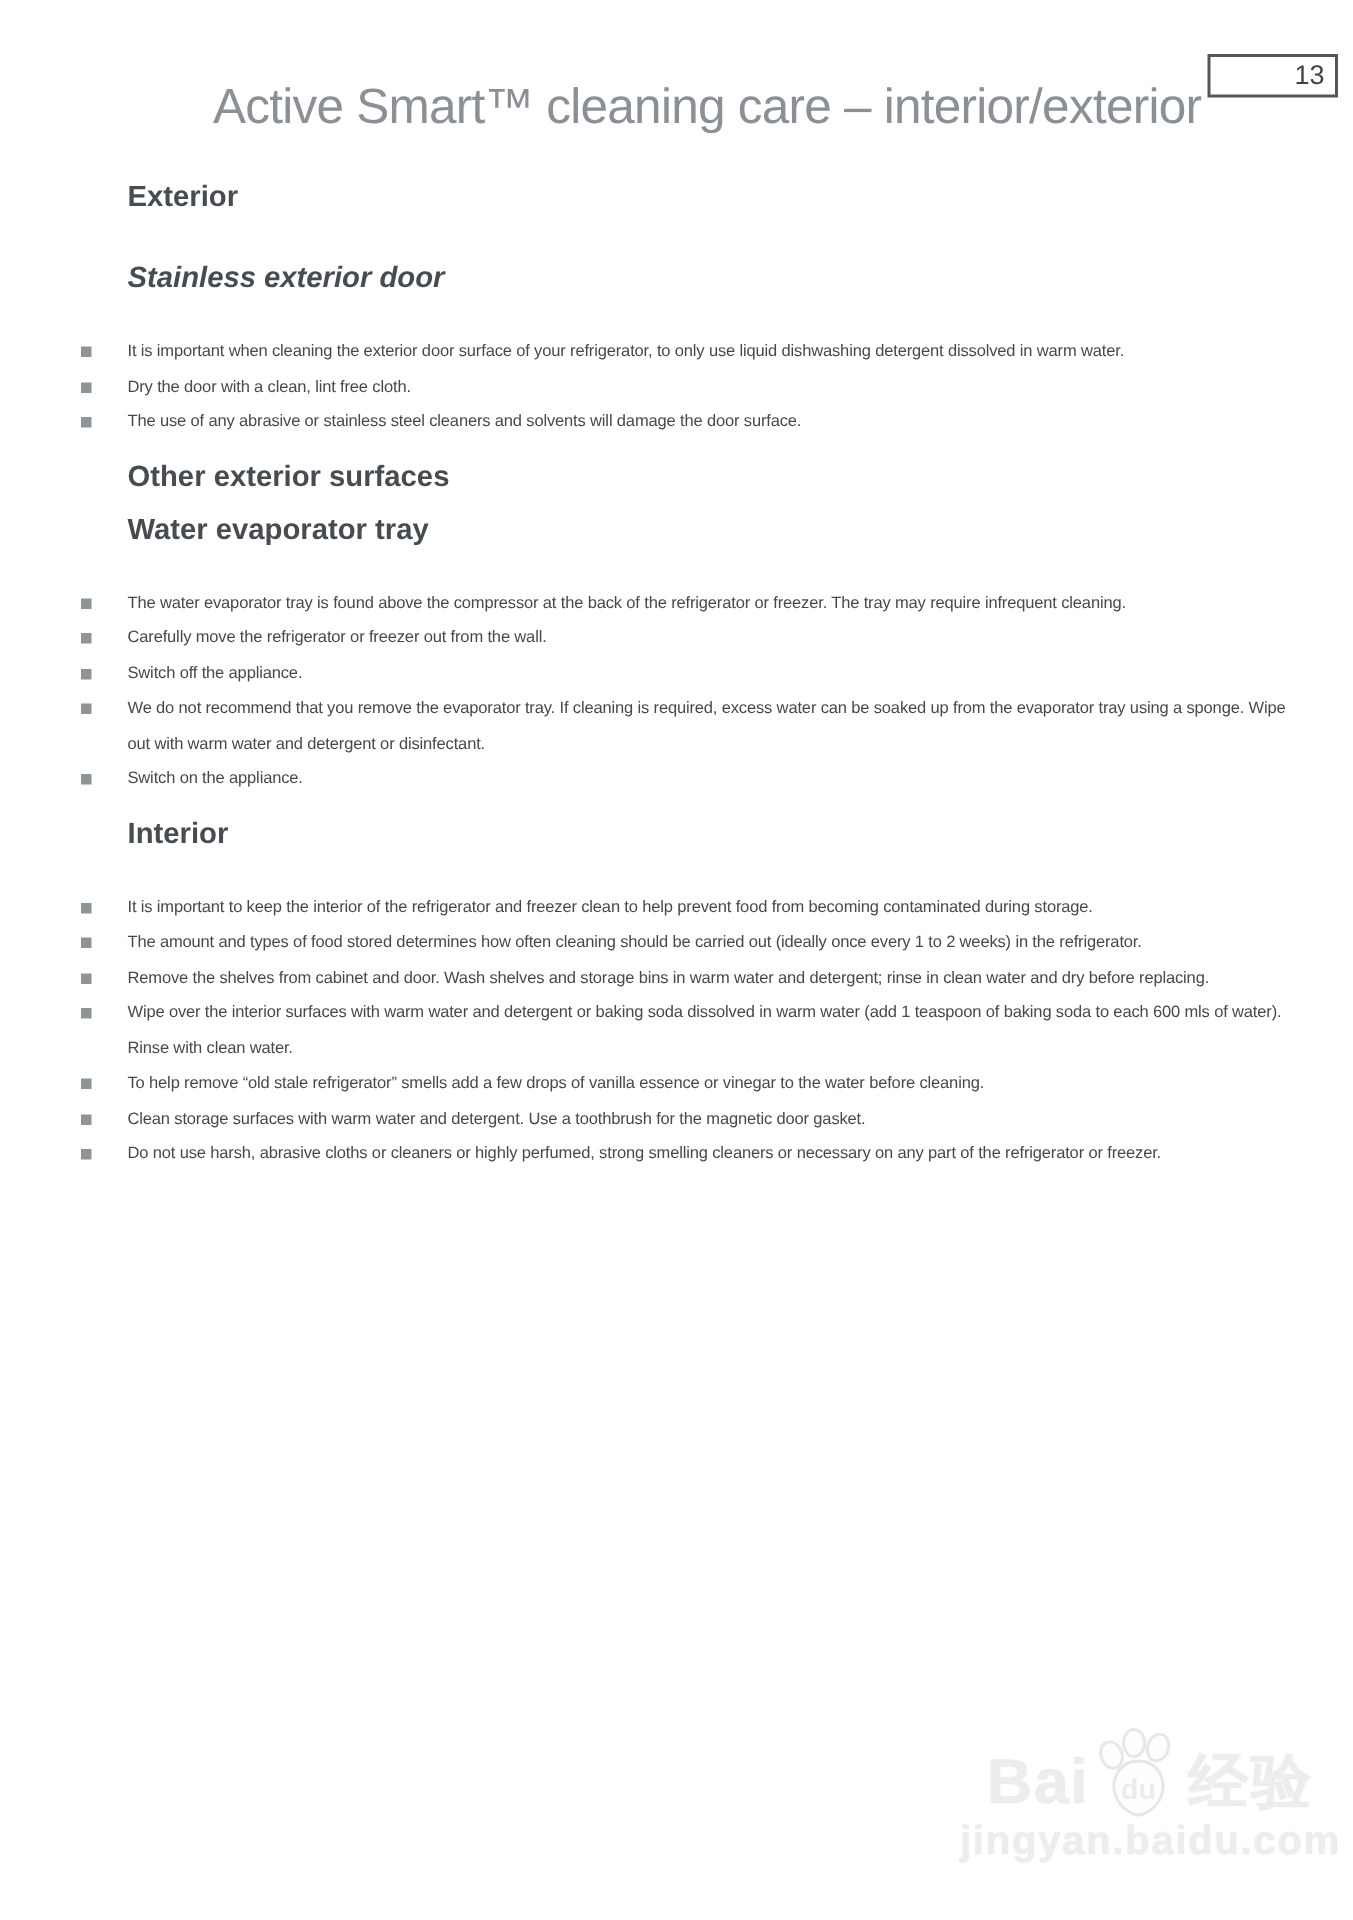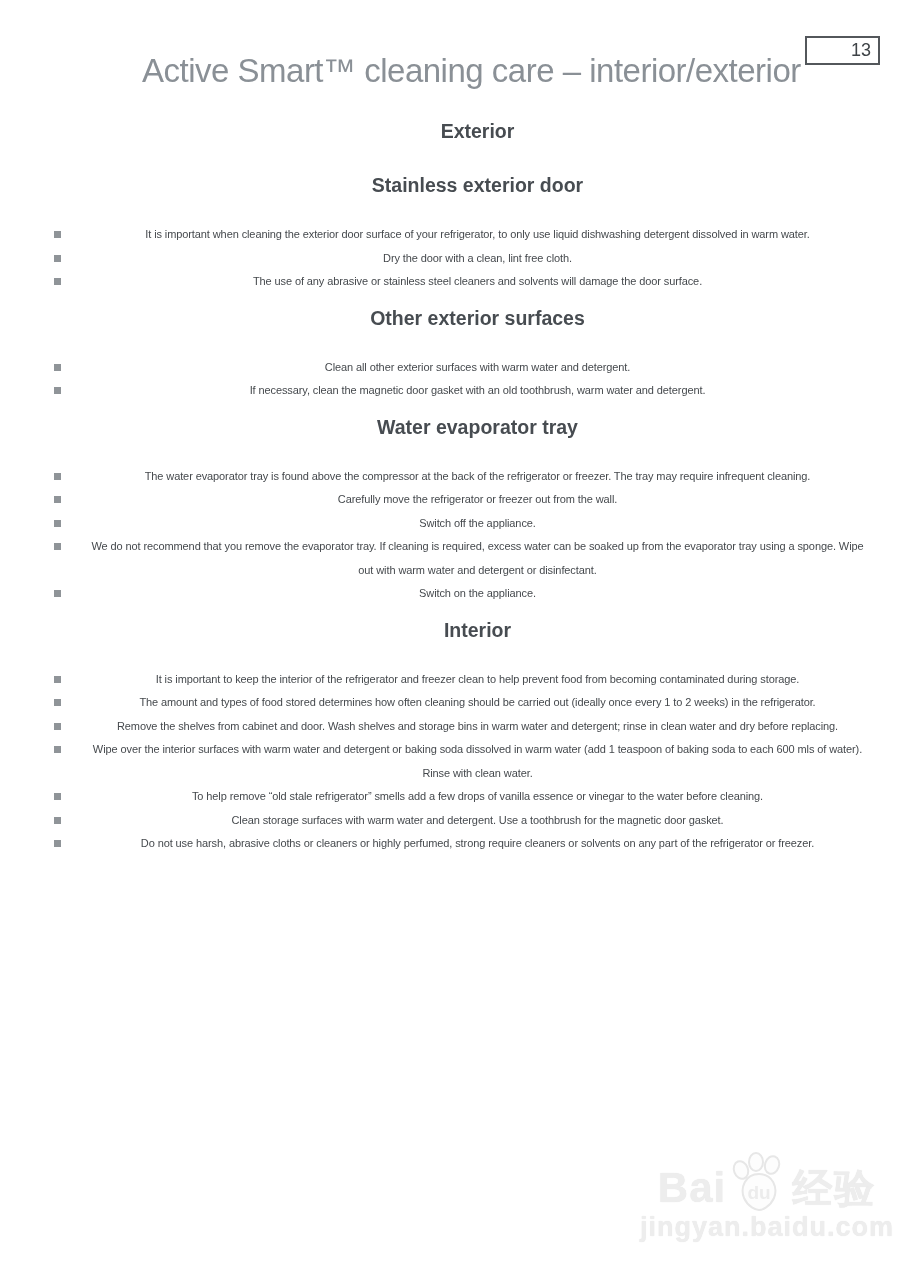--- a/index.html
+++ b/index.html
@@ -24,38 +24,38 @@
     position: absolute;
     left: 805px; top: 36px;
     width: 64px; height: 25px;
     border: 2px solid #53575b;
     text-align: right;
     padding-right: 7px;
     font-size: 18px;
     line-height: 25px;
     color: #3e4347;
     background: #ffffff;
+    padding-left: 12px;
   }
   
   .content {
     position: absolute;
     top: 0; left: 53px;
     width: 817px;
-    text-align: center;
   }
   .sec-heading {
     margin: 0;
     padding-left: 32px;
     font-size: 19.5px;
     line-height: 21px;
     font-weight: bold;
     color: #474c51;
   }
   .mt-title-gap   { margin-top: 121px; }
-  .mt-sub         { margin-top: 33px; }
+  .mt-sub         { margin-top: 33px; font-style: italic; }
   .mt-after-list  { margin-top: 14px; }
   ul.bullet-list {
     list-style: none;
     margin: 27px 0 0 0;
     padding: 0;
   }
   ul.bullet-list li {
     position: relative;
     padding-left: 32px;
     font-size: 11px;
@@ -124,43 +124,39 @@
   <h2 class="sec-heading mt-title-gap">Exterior</h2>
 
   <h2 class="sec-heading mt-sub">Stainless exterior door</h2>
   <ul class="bullet-list">
     <li><span class="sq"></span><span>It is important when cleaning the exterior door surface of your refrigerator, to only use liquid dishwashing detergent dissolved in warm water.</span></li>
     <li><span class="sq"></span><span>Dry the door with a clean, lint free cloth.</span></li>
     <li><span class="sq"></span><span>The use of any abrasive or stainless steel cleaners and solvents will damage the door surface.</span></li>
   </ul>
 
   <h2 class="sec-heading mt-after-list">Other exterior surfaces</h2>
-  <ul class="bullet-list">
-    <li><span class="sq"></span><span>Clean all other exterior surfaces with warm water and detergent.</span></li>
-    <li><span class="sq"></span><span>If necessary, clean the magnetic door gasket with an old toothbrush, warm water and detergent.</span></li>
-  </ul>
 
   <h2 class="sec-heading mt-after-list">Water evaporator tray</h2>
   <ul class="bullet-list">
     <li><span class="sq"></span><span>The water evaporator tray is found above the compressor at the back of the refrigerator or freezer. The tray may require infrequent cleaning.</span></li>
     <li><span class="sq"></span><span>Carefully move the refrigerator or freezer out from the wall.</span></li>
     <li><span class="sq"></span><span>Switch off the appliance.</span></li>
     <li><span class="sq"></span><span>We do not recommend that you remove the evaporator tray. If cleaning is required, excess water can be soaked up from the evaporator tray using a sponge. Wipe out with warm water and detergent or disinfectant.</span></li>
     <li><span class="sq"></span><span>Switch on the appliance.</span></li>
   </ul>
 
   <h2 class="sec-heading mt-after-list">Interior</h2>
   <ul class="bullet-list">
     <li><span class="sq"></span><span>It is important to keep the interior of the refrigerator and freezer clean to help prevent food from becoming contaminated during storage.</span></li>
     <li><span class="sq"></span><span>The amount and types of food stored determines how often cleaning should be carried out (ideally once every 1 to 2 weeks) in the refrigerator.</span></li>
     <li><span class="sq"></span><span>Remove the shelves from cabinet and door. Wash shelves and storage bins in warm water and detergent; rinse in clean water and dry before replacing.</span></li>
     <li><span class="sq"></span><span>Wipe over the interior surfaces with warm water and detergent or baking soda dissolved in warm water (add 1 teaspoon of baking soda to each 600 mls of water). Rinse with clean water.</span></li>
     <li><span class="sq"></span><span>To help remove “old stale refrigerator” smells add a few drops of vanilla essence or vinegar to the water before cleaning.</span></li>
     <li><span class="sq"></span><span>Clean storage surfaces with warm water and detergent. Use a toothbrush for the magnetic door gasket.</span></li>
-    <li><span class="sq"></span><span>Do not use harsh, abrasive cloths or cleaners or highly perfumed, strong require cleaners or solvents on any part of the refrigerator or freezer.</span></li>
+    <li><span class="sq"></span><span>Do not use harsh, abrasive cloths or cleaners or highly perfumed, strong smelling cleaners or necessary on any part of the refrigerator or freezer.</span></li>
   </ul>
 
 </div>
 
 <div class="watermark">
   <div class="wm-row">
     <span class="wm-bai">Bai</span>
     <span class="wm-paw">
       <svg width="62" height="62" viewBox="0 0 62 62">
         <g fill="#fdfdfd" stroke="#e7e7e7" stroke-width="2">

